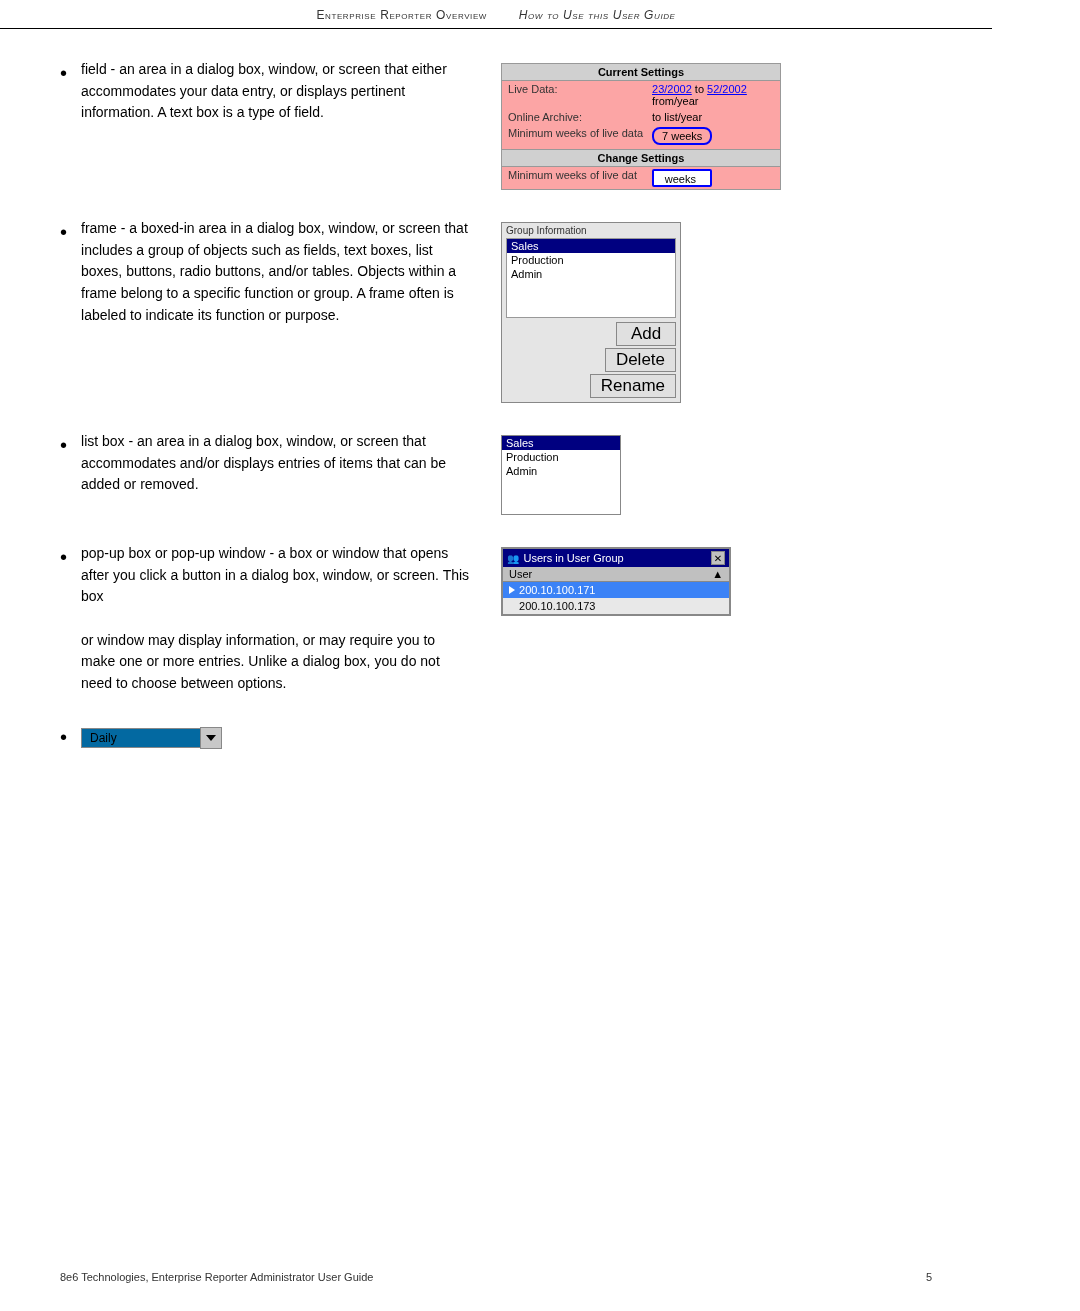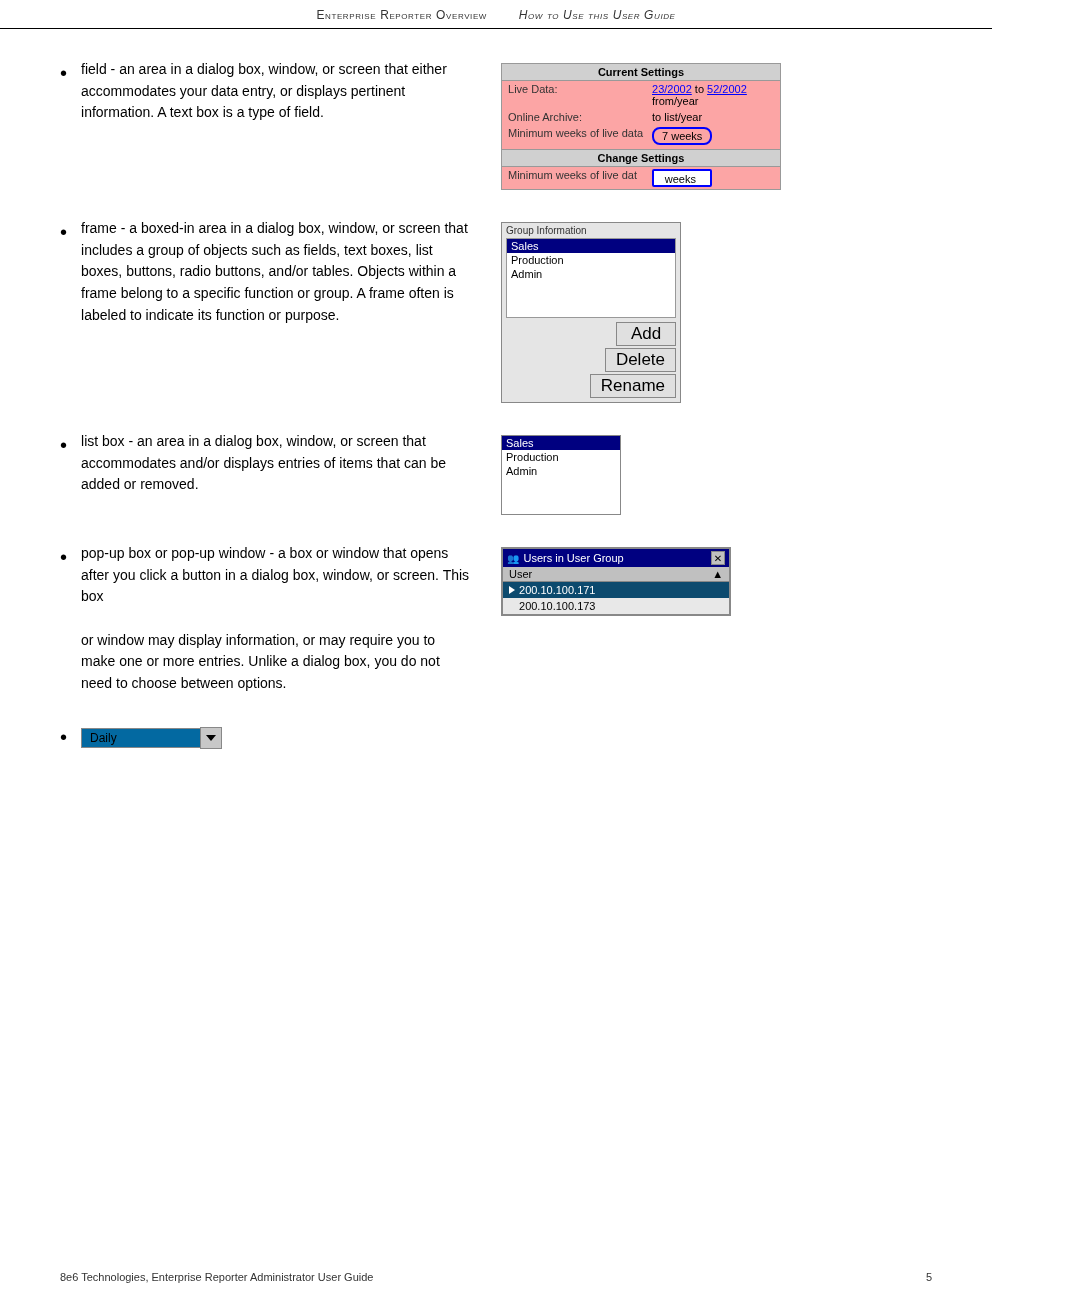--- a/index.html
+++ b/index.html
@@ -236,21 +236,21 @@
       display: flex;
       justify-content: space-between;
     }
     .popup-list-item {
       padding: 2px 6px;
       display: flex;
       align-items: center;
       gap: 4px;
     }
     .popup-list-item.selected {
-      background: #0c4a6e;
+      background: #3b82f6;
       color: #fff;
     }
     .popup-arrow {
       width: 0;
       height: 0;
       border-top: 4px solid transparent;
       border-bottom: 4px solid transparent;
       border-left: 6px solid #000;
       display: inline-block;
     }

